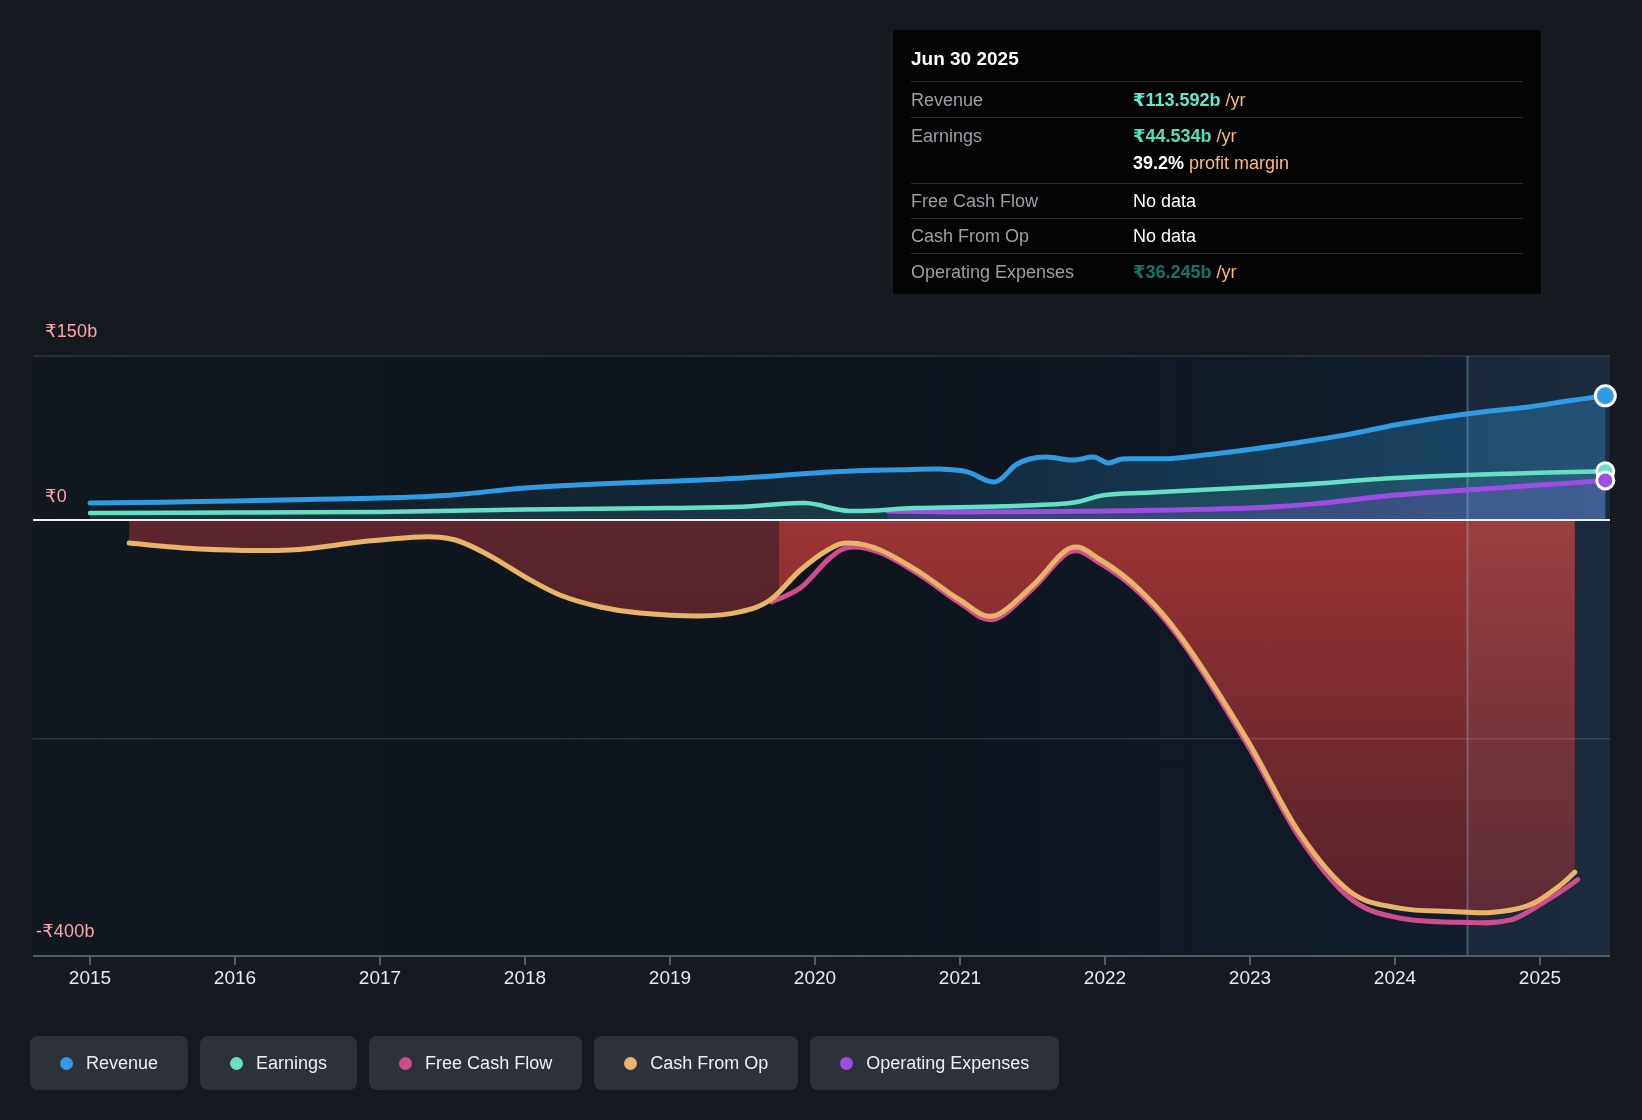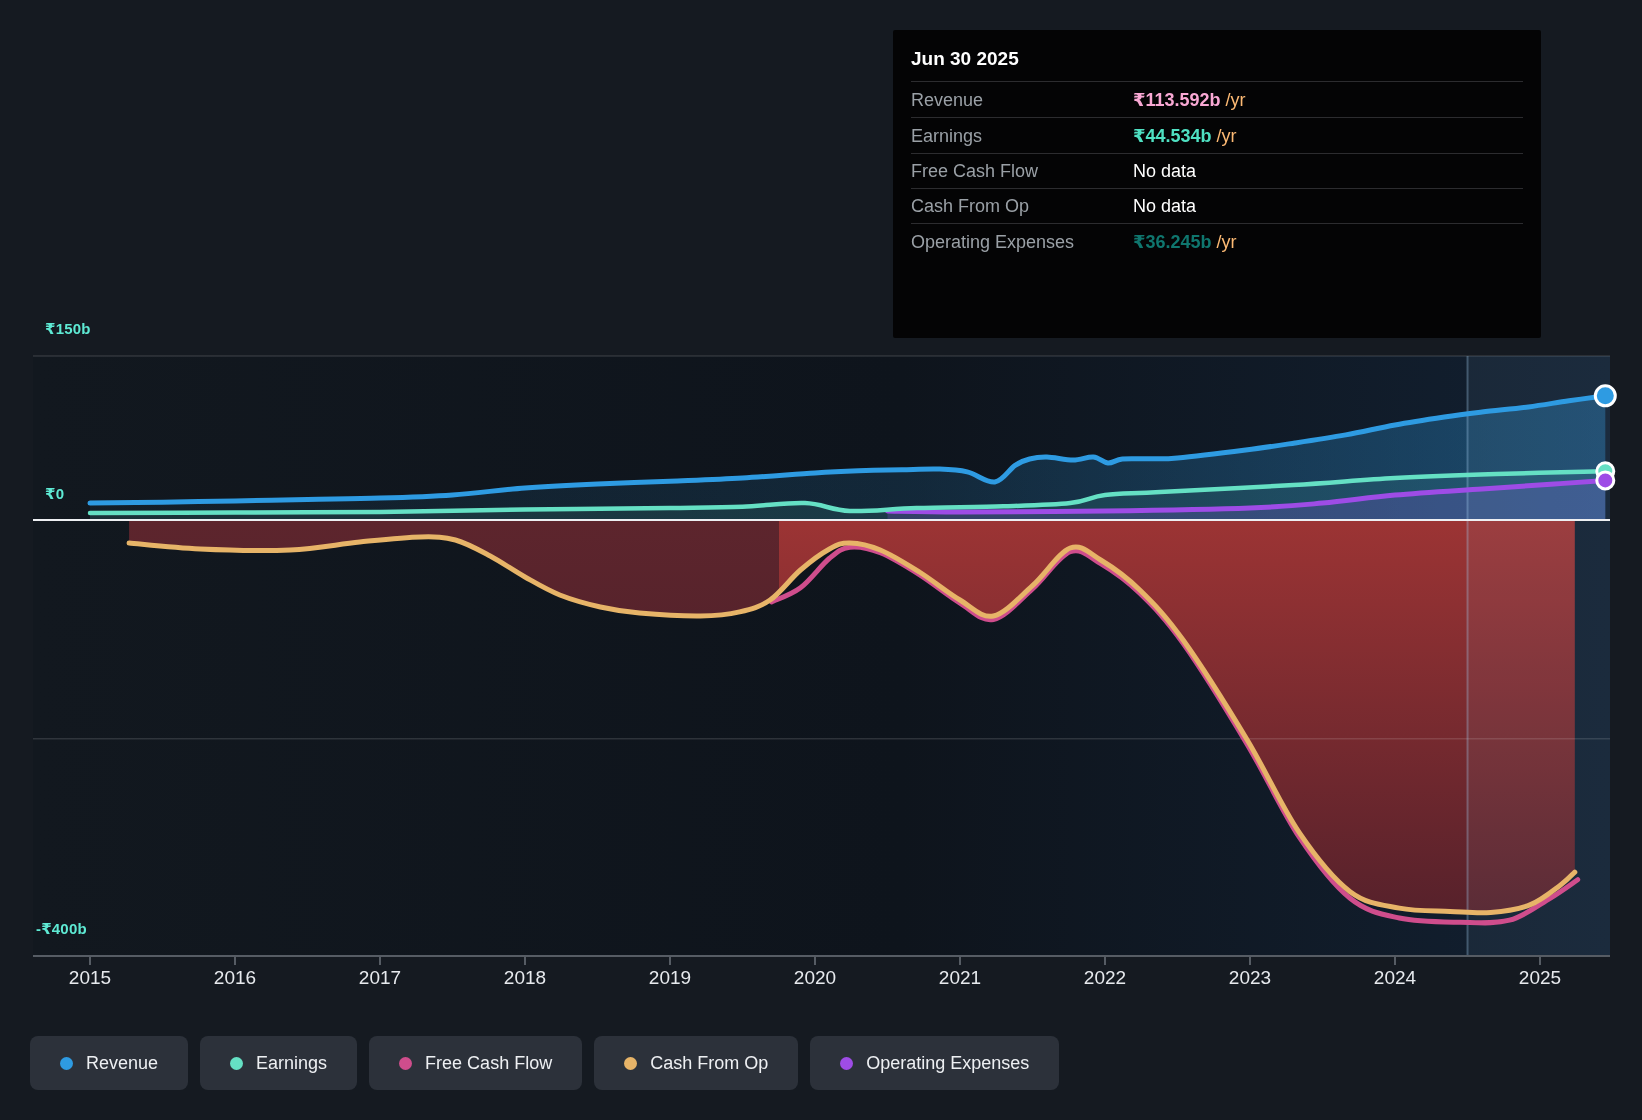--- a/index.html
+++ b/index.html
@@ -2,26 +2,26 @@
 <html><head>
 <meta charset="utf-8">
 <style>
   *{box-sizing:border-box;margin:0;padding:0}
   html,body{width:1642px;height:1120px}
   body{position:relative;background:#151a21;overflow:hidden;
        font-family:"Liberation Sans","DejaVu Sans",sans-serif;-webkit-font-smoothing:antialiased}
   #chart-svg{position:absolute;left:0;top:0;z-index:1}
   svg text{font-family:"Liberation Sans","DejaVu Sans",sans-serif}
 
-  .ylab{position:absolute;z-index:2;font-size:15px;font-weight:700;color:#5eead4;letter-spacing:.2px}
+  .ylab{position:absolute;z-index:2;font-size:18px;font-weight:400;color:#fca5a5;letter-spacing:.2px}
   #ylab-top{left:45px;top:320px}
   #ylab-zero{left:45px;top:485px}
   #ylab-bottom{left:36px;top:920px}
 
-  .tooltip{position:absolute;left:893px;top:30px;width:648px;height:308px;z-index:6;
+  .tooltip{position:absolute;left:893px;top:30px;width:648px;height:264px;z-index:6;
            background:#040405;border-radius:2px;padding:10px 18px 8px}
   .t-title{font-size:19px;font-weight:bold;color:#ffffff;padding:8px 0 11px}
   .t-row{display:flex;align-items:baseline;border-top:1px solid #2c2c2f;padding:7px 0 6px;font-size:18px}
   .t-row.sub{border-top:none;padding-top:0;padding-bottom:9px}
   .t-label{flex:0 0 222px;color:#9aa0a6}
   .t-value b{font-weight:bold}
   .t-unit{color:#fdba74}
   .no-data{color:#ffffff}
   .white{color:#ffffff}
 
@@ -105,25 +105,29 @@
 
 <div class="ylab" id="ylab-top">₹150b</div>
 <div class="ylab" id="ylab-zero">₹0</div>
 <div class="ylab" id="ylab-bottom">-₹400b</div>
 
 <div class="tooltip">
   <div class="t-title">Jun 30 2025</div>
   <div id="tooltip-rows">
       <div class="t-row">
     <span class="t-label">Revenue</span>
-    <span class="t-value"><b style="color:#f9a8d4">₹113.592b</b><span class="t-unit"> /yr</span></span>
+    <span class="t-value"><b style="color:#5eead4">₹113.592b</b><span class="t-unit"> /yr</span></span>
       </div>
       <div class="t-row">
     <span class="t-label">Earnings</span>
     <span class="t-value"><b style="color:#4fe0c2">₹44.534b</b><span class="t-unit"> /yr</span></span>
+      </div>
+      <div class="t-row sub">
+      <span class="t-label"></span>
+      <span class="t-value"><b class="white">39.2%</b><span class="t-unit"> profit margin</span></span>
       </div>
       <div class="t-row">
     <span class="t-label">Free Cash Flow</span>
     <span class="t-value"><span class="no-data">No data</span></span>
       </div>
       <div class="t-row">
     <span class="t-label">Cash From Op</span>
     <span class="t-value"><span class="no-data">No data</span></span>
       </div>
       <div class="t-row">

